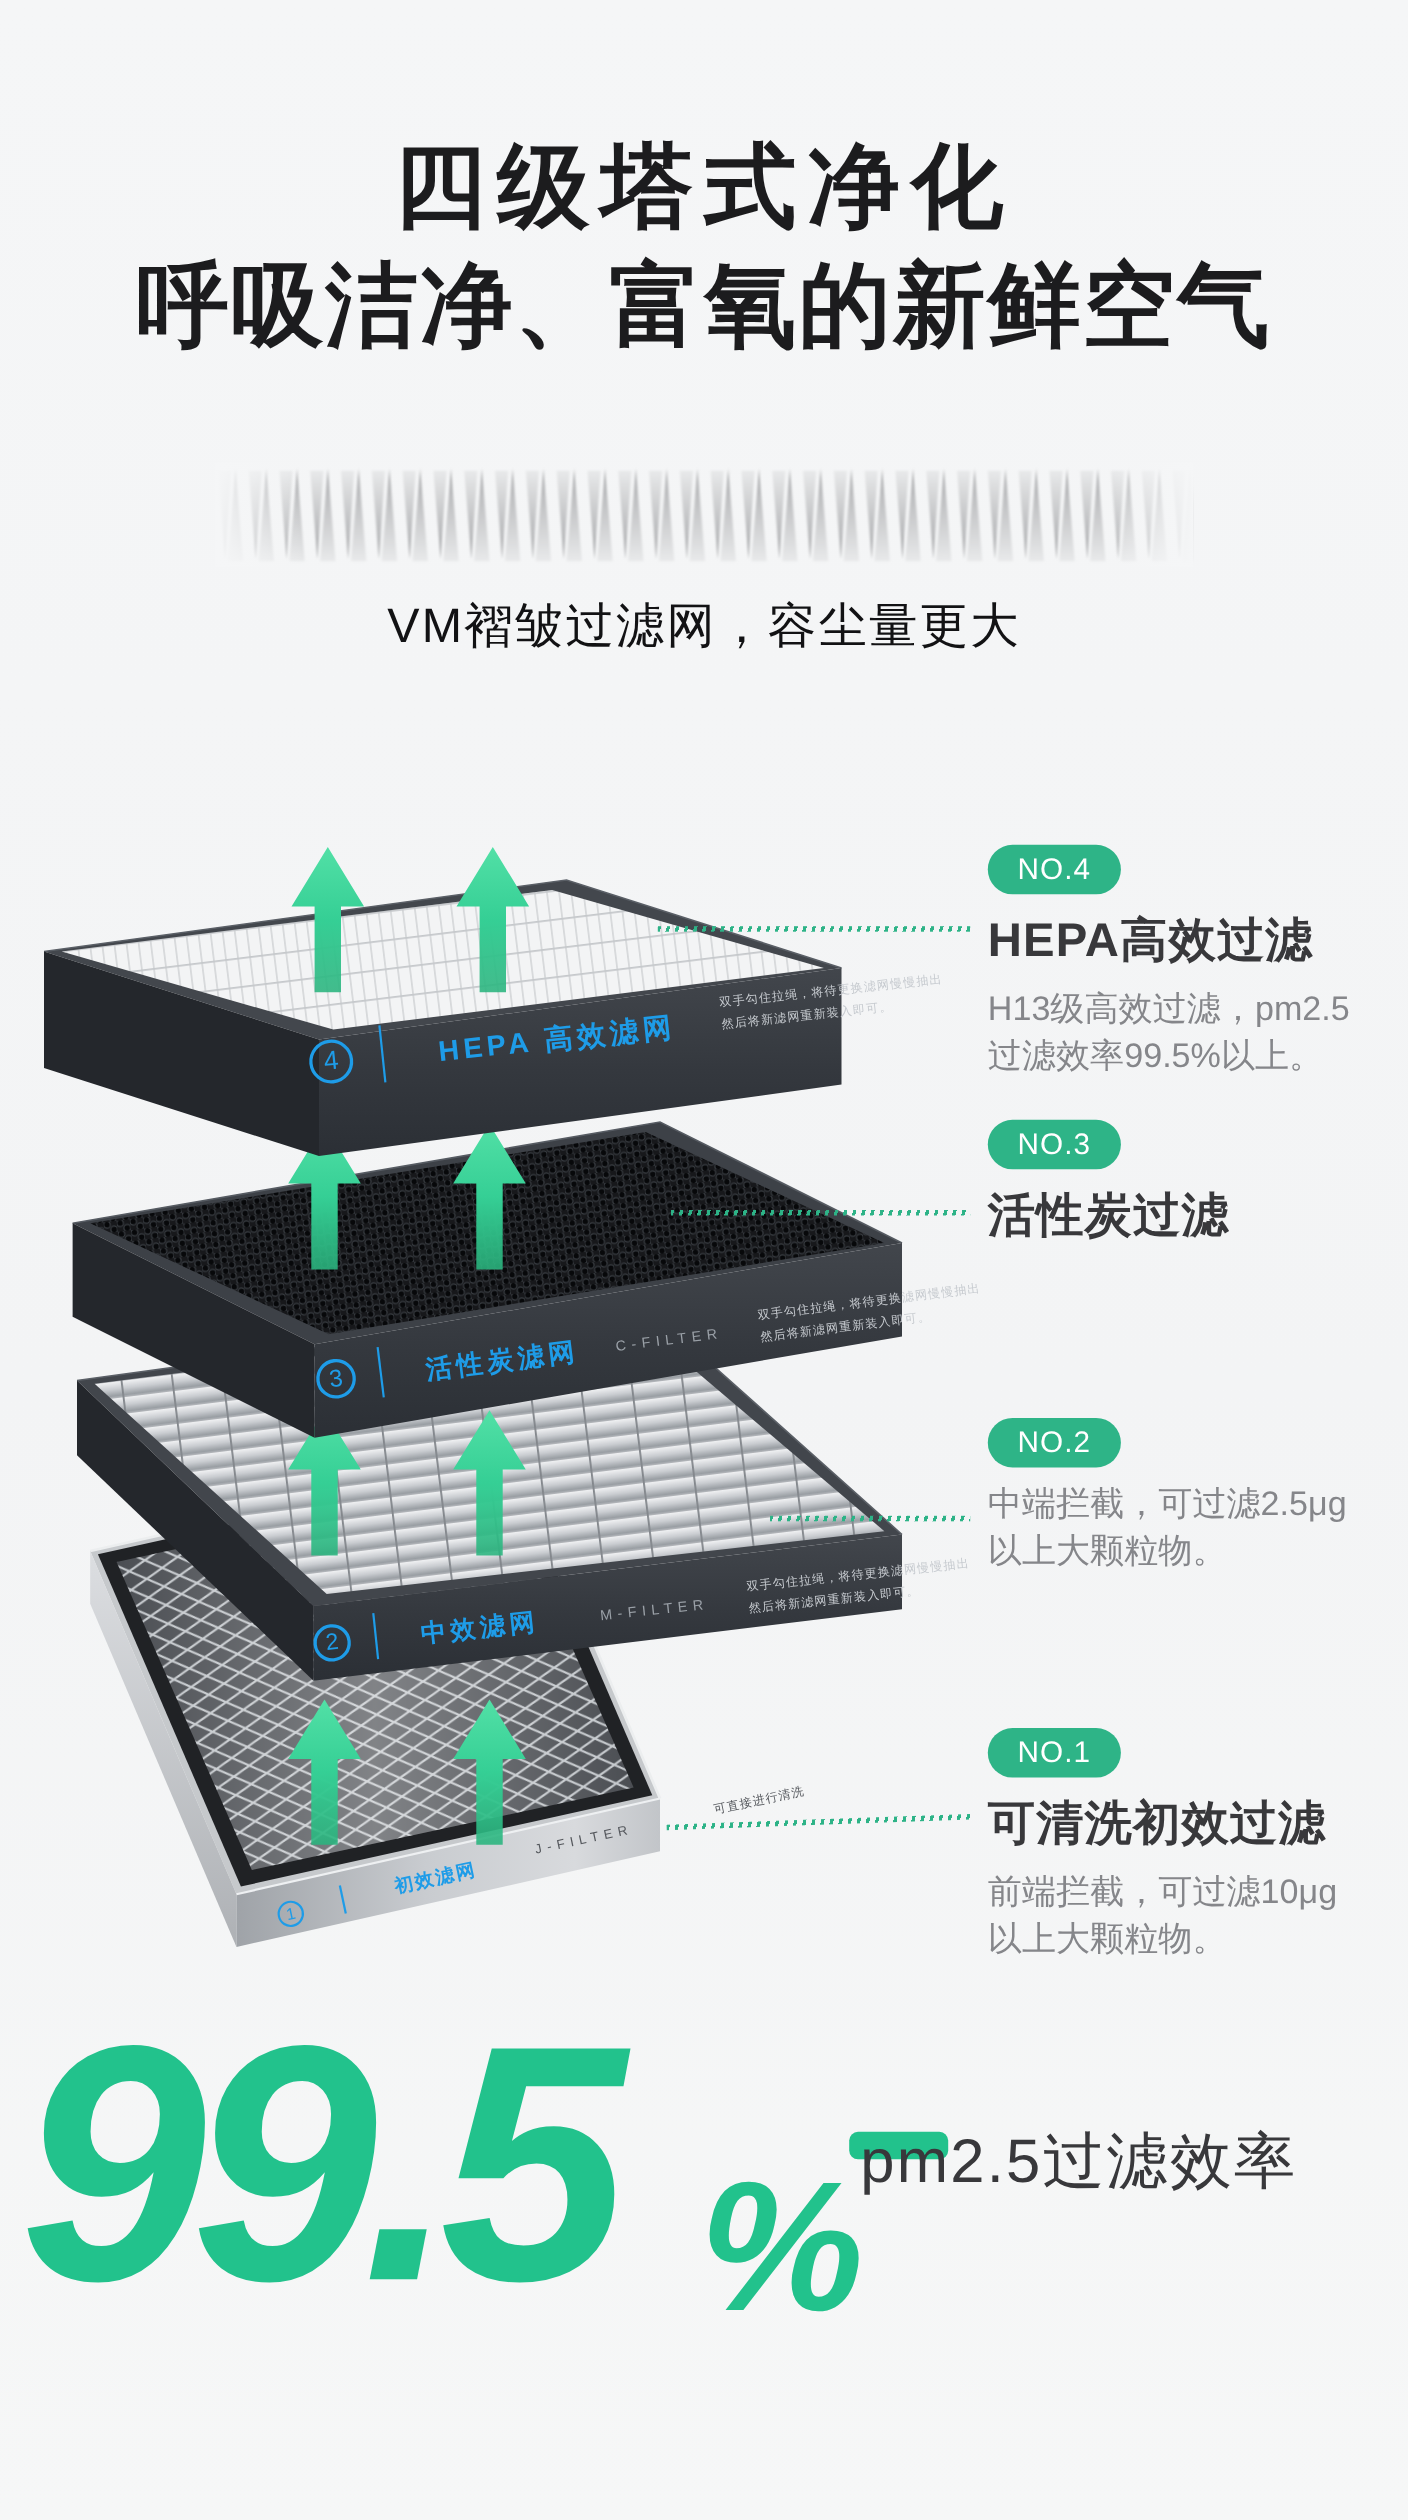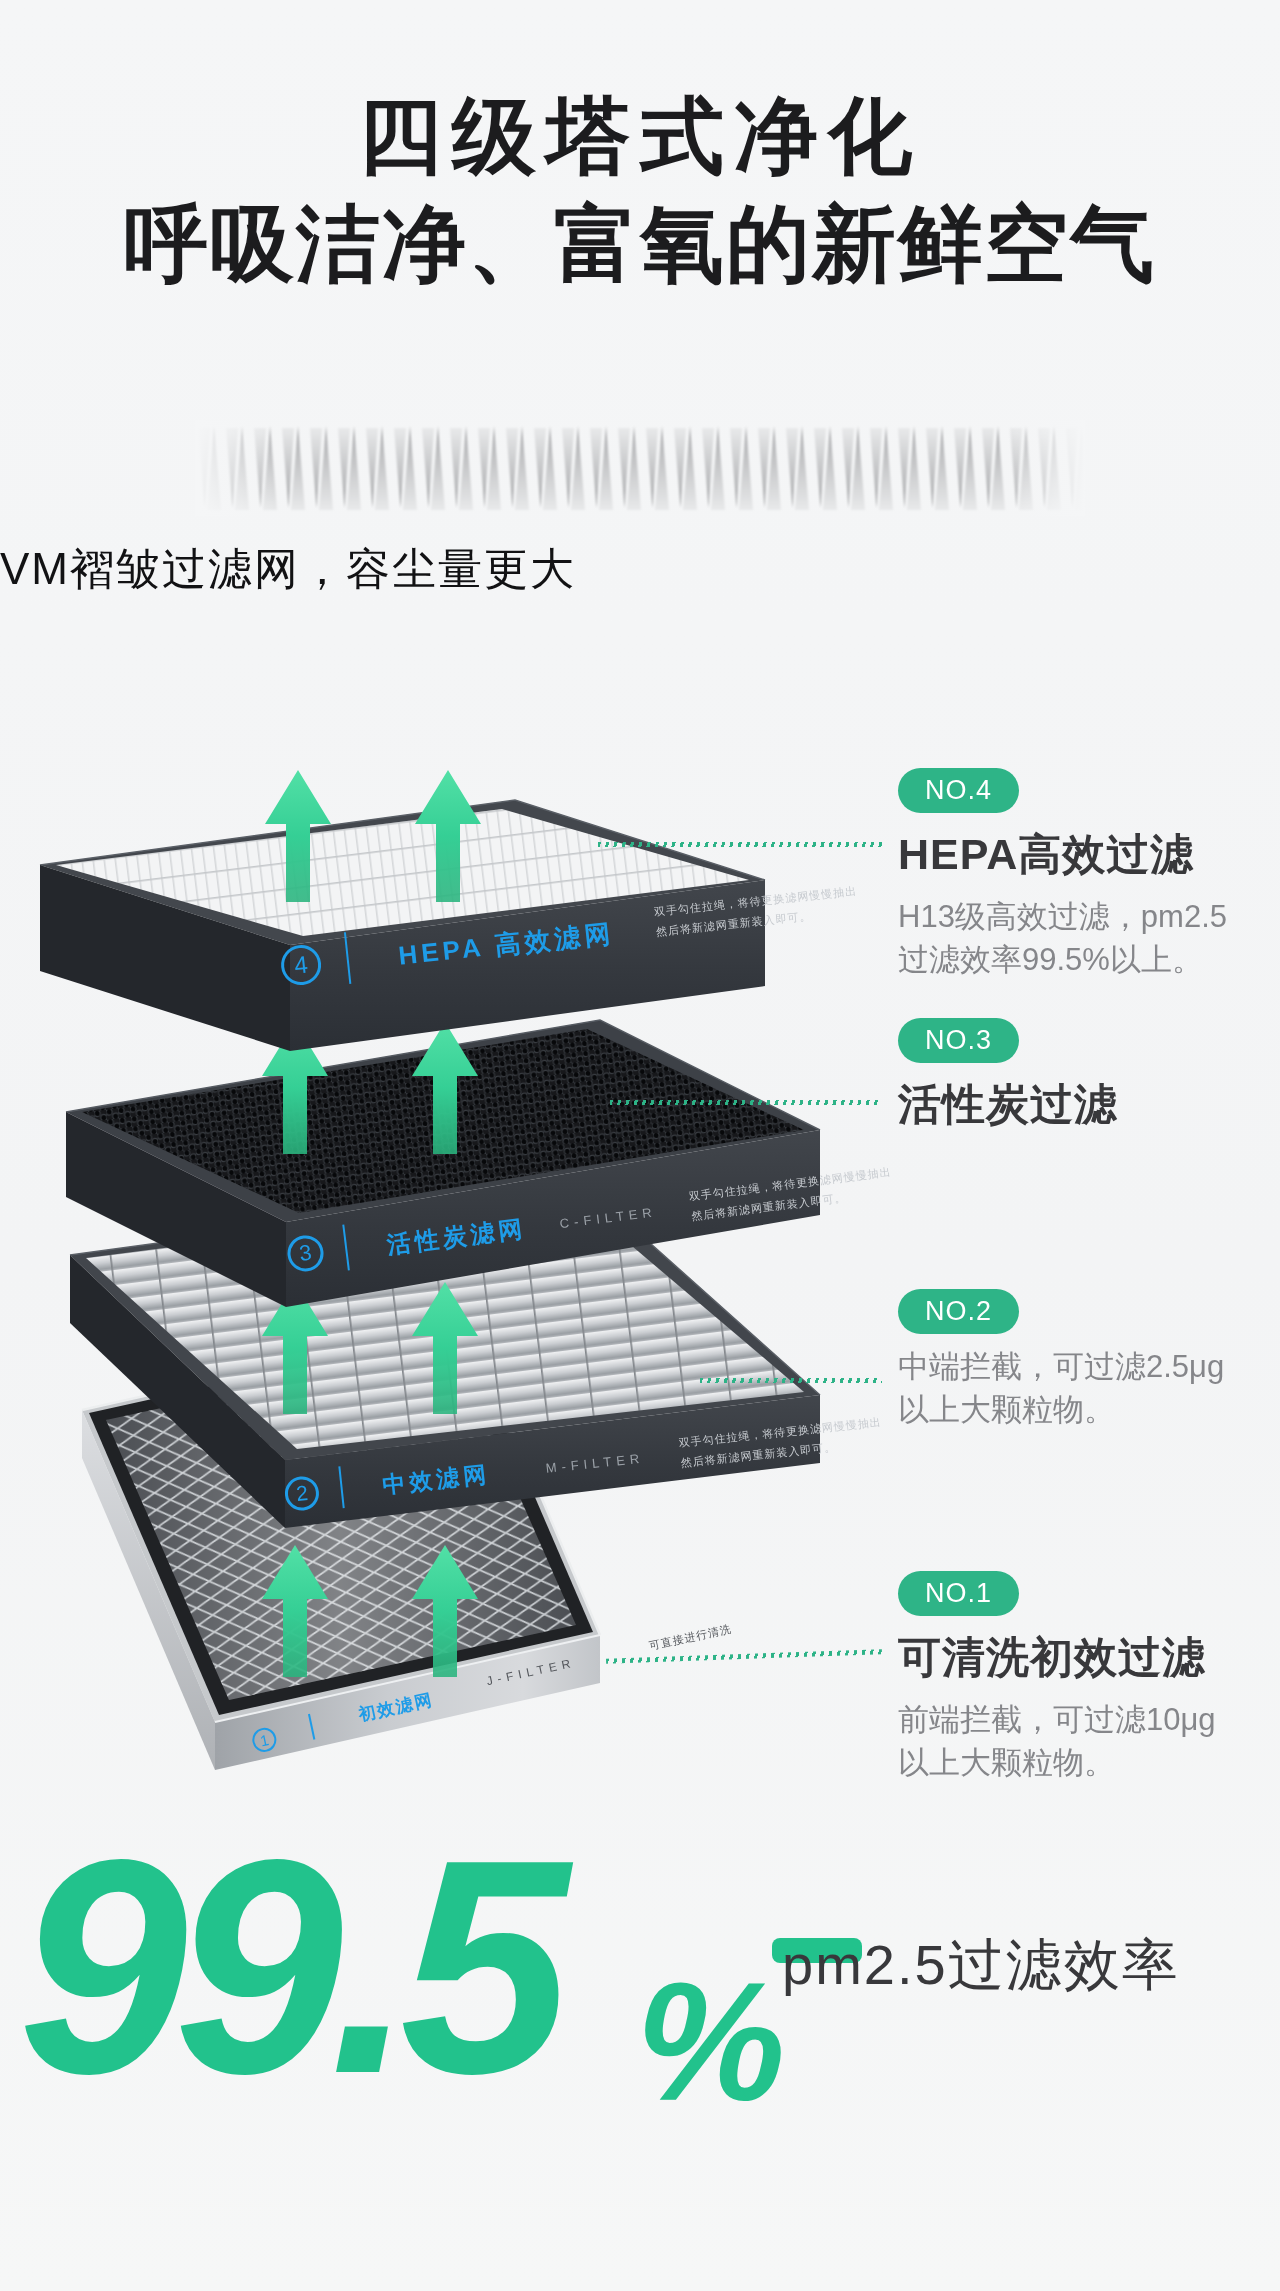--- a/index.html
+++ b/index.html
@@ -4,24 +4,24 @@
 <style>
   * { margin:0; padding:0; box-sizing:border-box; }
   html,body { background:#e9eaec; }
   body { font-family:"Liberation Sans","DejaVu Sans",sans-serif; }
   .page{
     position:relative; width:1280px; height:2291px; margin:0 auto; overflow:hidden;
     background:linear-gradient(180deg,#f5f6f7 0%,#f3f4f5 55%,#f6f7f7 100%);
   }
   
   .title{ position:absolute; left:0; width:1280px; text-align:center;
-          color:#1c1c1e; font-weight:700; line-height:1.05; }
+          color:#1c1c1e; font-weight:700; line-height:1.05;margin-top:33px; }
   .title.l1{ top:92px;  font-size:84px; letter-spacing:10px; }
   .title.l2{ top:200px; font-size:84px; letter-spacing:2px; }
-  .subtitle{ position:absolute; top:540px; left:0; width:1280px; text-align:left;
+  .subtitle{ position:absolute; top:540px; left:0; width:1280px; text-align:center;
              color:#121214; font-size:44px; font-weight:500; letter-spacing:2px; }
   
   .pleats{ position:absolute; left:195px; top:420px; width:890px; height:96px; }
   
   .stack-svg{ position:absolute; left:0; top:740px; width:900px; height:1080px; }
   
   .face-label{ position:absolute; display:flex; align-items:flex-start;
                transform-origin:left top; white-space:nowrap; }
   .num-circle{ flex:0 0 auto; display:flex; align-items:center; justify-content:center;
                border:3px solid #1e9ce8; border-radius:50%; color:#1e9ce8; }

